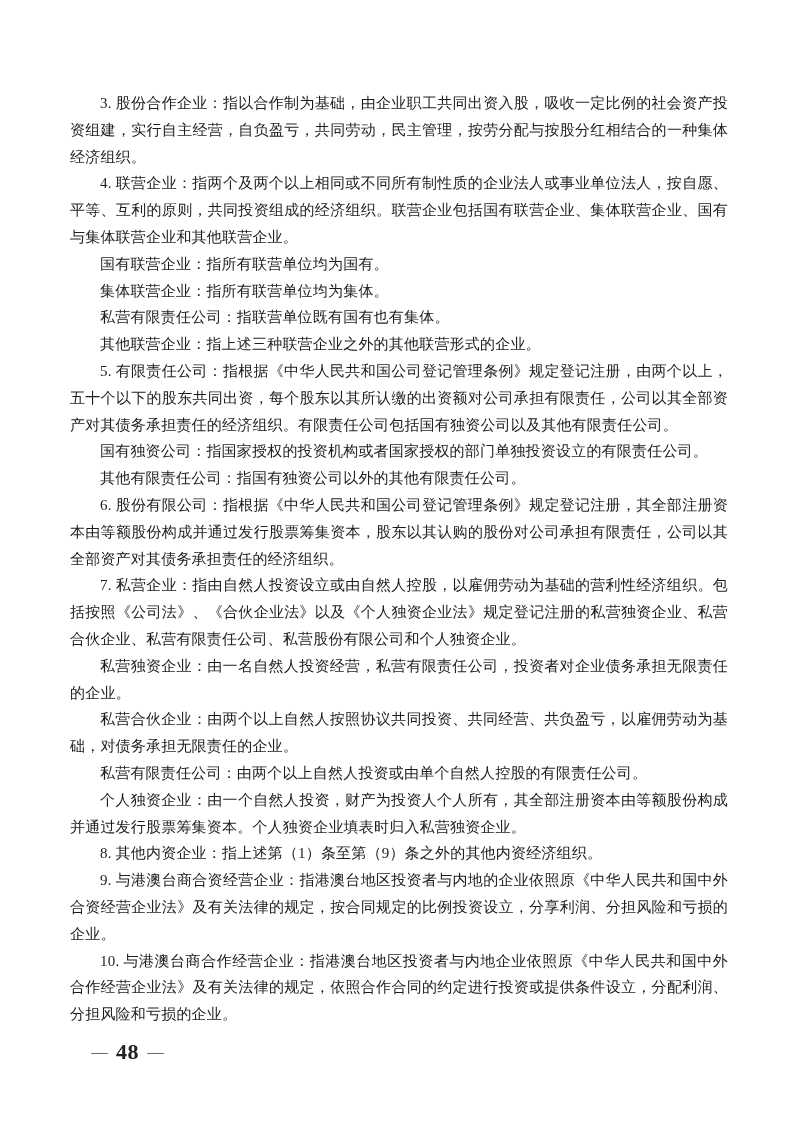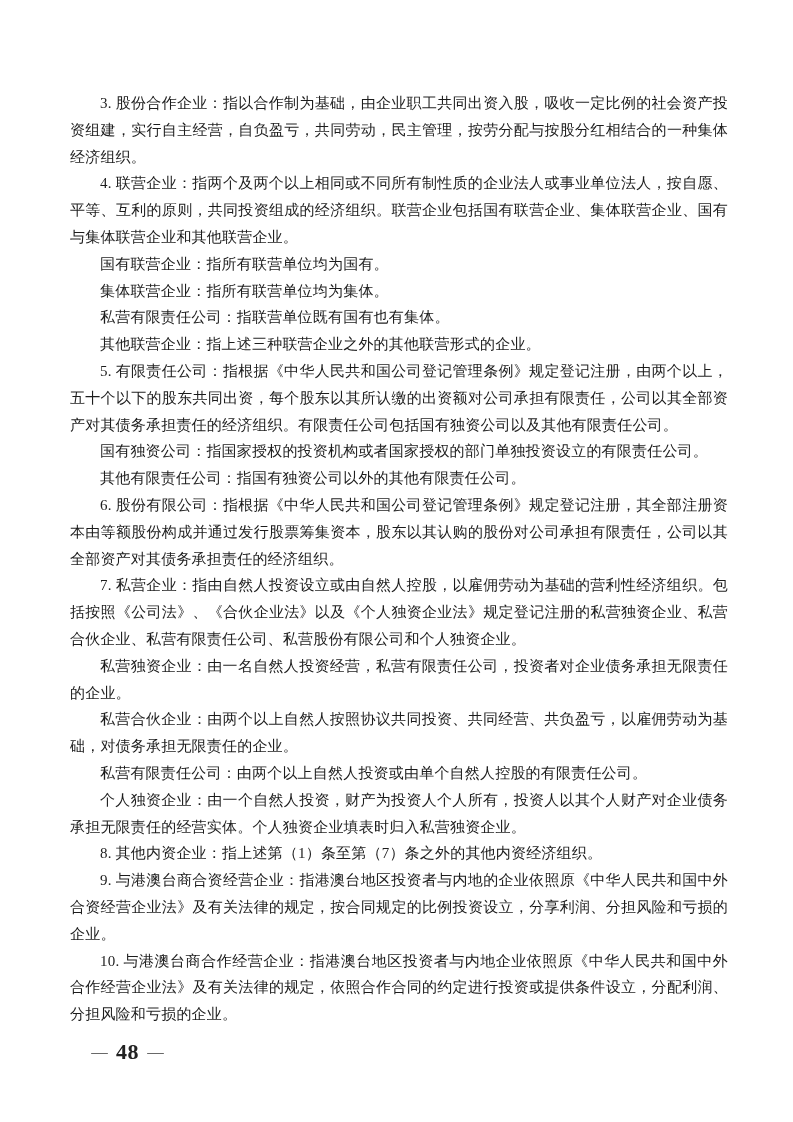--- a/index.html
+++ b/index.html
@@ -69,22 +69,22 @@
     <p>私营有限责任公司：指联营单位既有国有也有集体。</p>
     <p>其他联营企业：指上述三种联营企业之外的其他联营形式的企业。</p>
     <p>5. 有限责任公司：指根据《中华人民共和国公司登记管理条例》规定登记注册，由两个以上，五十个以下的股东共同出资，每个股东以其所认缴的出资额对公司承担有限责任，公司以其全部资产对其债务承担责任的经济组织。有限责任公司包括国有独资公司以及其他有限责任公司。</p>
     <p>国有独资公司：指国家授权的投资机构或者国家授权的部门单独投资设立的有限责任公司。</p>
     <p>其他有限责任公司：指国有独资公司以外的其他有限责任公司。</p>
     <p>6. 股份有限公司：指根据《中华人民共和国公司登记管理条例》规定登记注册，其全部注册资本由等额股份构成并通过发行股票筹集资本，股东以其认购的股份对公司承担有限责任，公司以其全部资产对其债务承担责任的经济组织。</p>
     <p>7. 私营企业：指由自然人投资设立或由自然人控股，以雇佣劳动为基础的营利性经济组织。包括按照《公司法》、《合伙企业法》以及《个人独资企业法》规定登记注册的私营独资企业、私营合伙企业、私营有限责任公司、私营股份有限公司和个人独资企业。</p>
     <p>私营独资企业：由一名自然人投资经营，私营有限责任公司，投资者对企业债务承担无限责任的企业。</p>
     <p>私营合伙企业：由两个以上自然人按照协议共同投资、共同经营、共负盈亏，以雇佣劳动为基础，对债务承担无限责任的企业。</p>
     <p>私营有限责任公司：由两个以上自然人投资或由单个自然人控股的有限责任公司。</p>
-    <p>个人独资企业：由一个自然人投资，财产为投资人个人所有，投资人以其个人财产对企业债务承担无限责任的经营实体。个人独资企业填表时归入私营独资企业。</p>
-    <p>8. 其他内资企业：指上述第（1）条至第（7）条之外的其他内资经济组织。</p>
+    <p>个人独资企业：由一个自然人投资，财产为投资人个人所有，其全部注册资本由等额股份构成并通过发行股票筹集资本。个人独资企业填表时归入私营独资企业。</p>
+    <p>8. 其他内资企业：指上述第（1）条至第（9）条之外的其他内资经济组织。</p>
     <p>9. 与港澳台商合资经营企业：指港澳台地区投资者与内地的企业依照原《中华人民共和国中外合资经营企业法》及有关法律的规定，按合同规定的比例投资设立，分享利润、分担风险和亏损的企业。</p>
     <p>10. 与港澳台商合作经营企业：指港澳台地区投资者与内地企业依照原《中华人民共和国中外合作经营企业法》及有关法律的规定，依照合作合同的约定进行投资或提供条件设立，分配利润、分担风险和亏损的企业。</p>
   </div>
 
   <div class="footer">
     <span class="dash">—</span>
     <span class="num">48</span>
     <span class="dash">—</span>
   </div>
 

